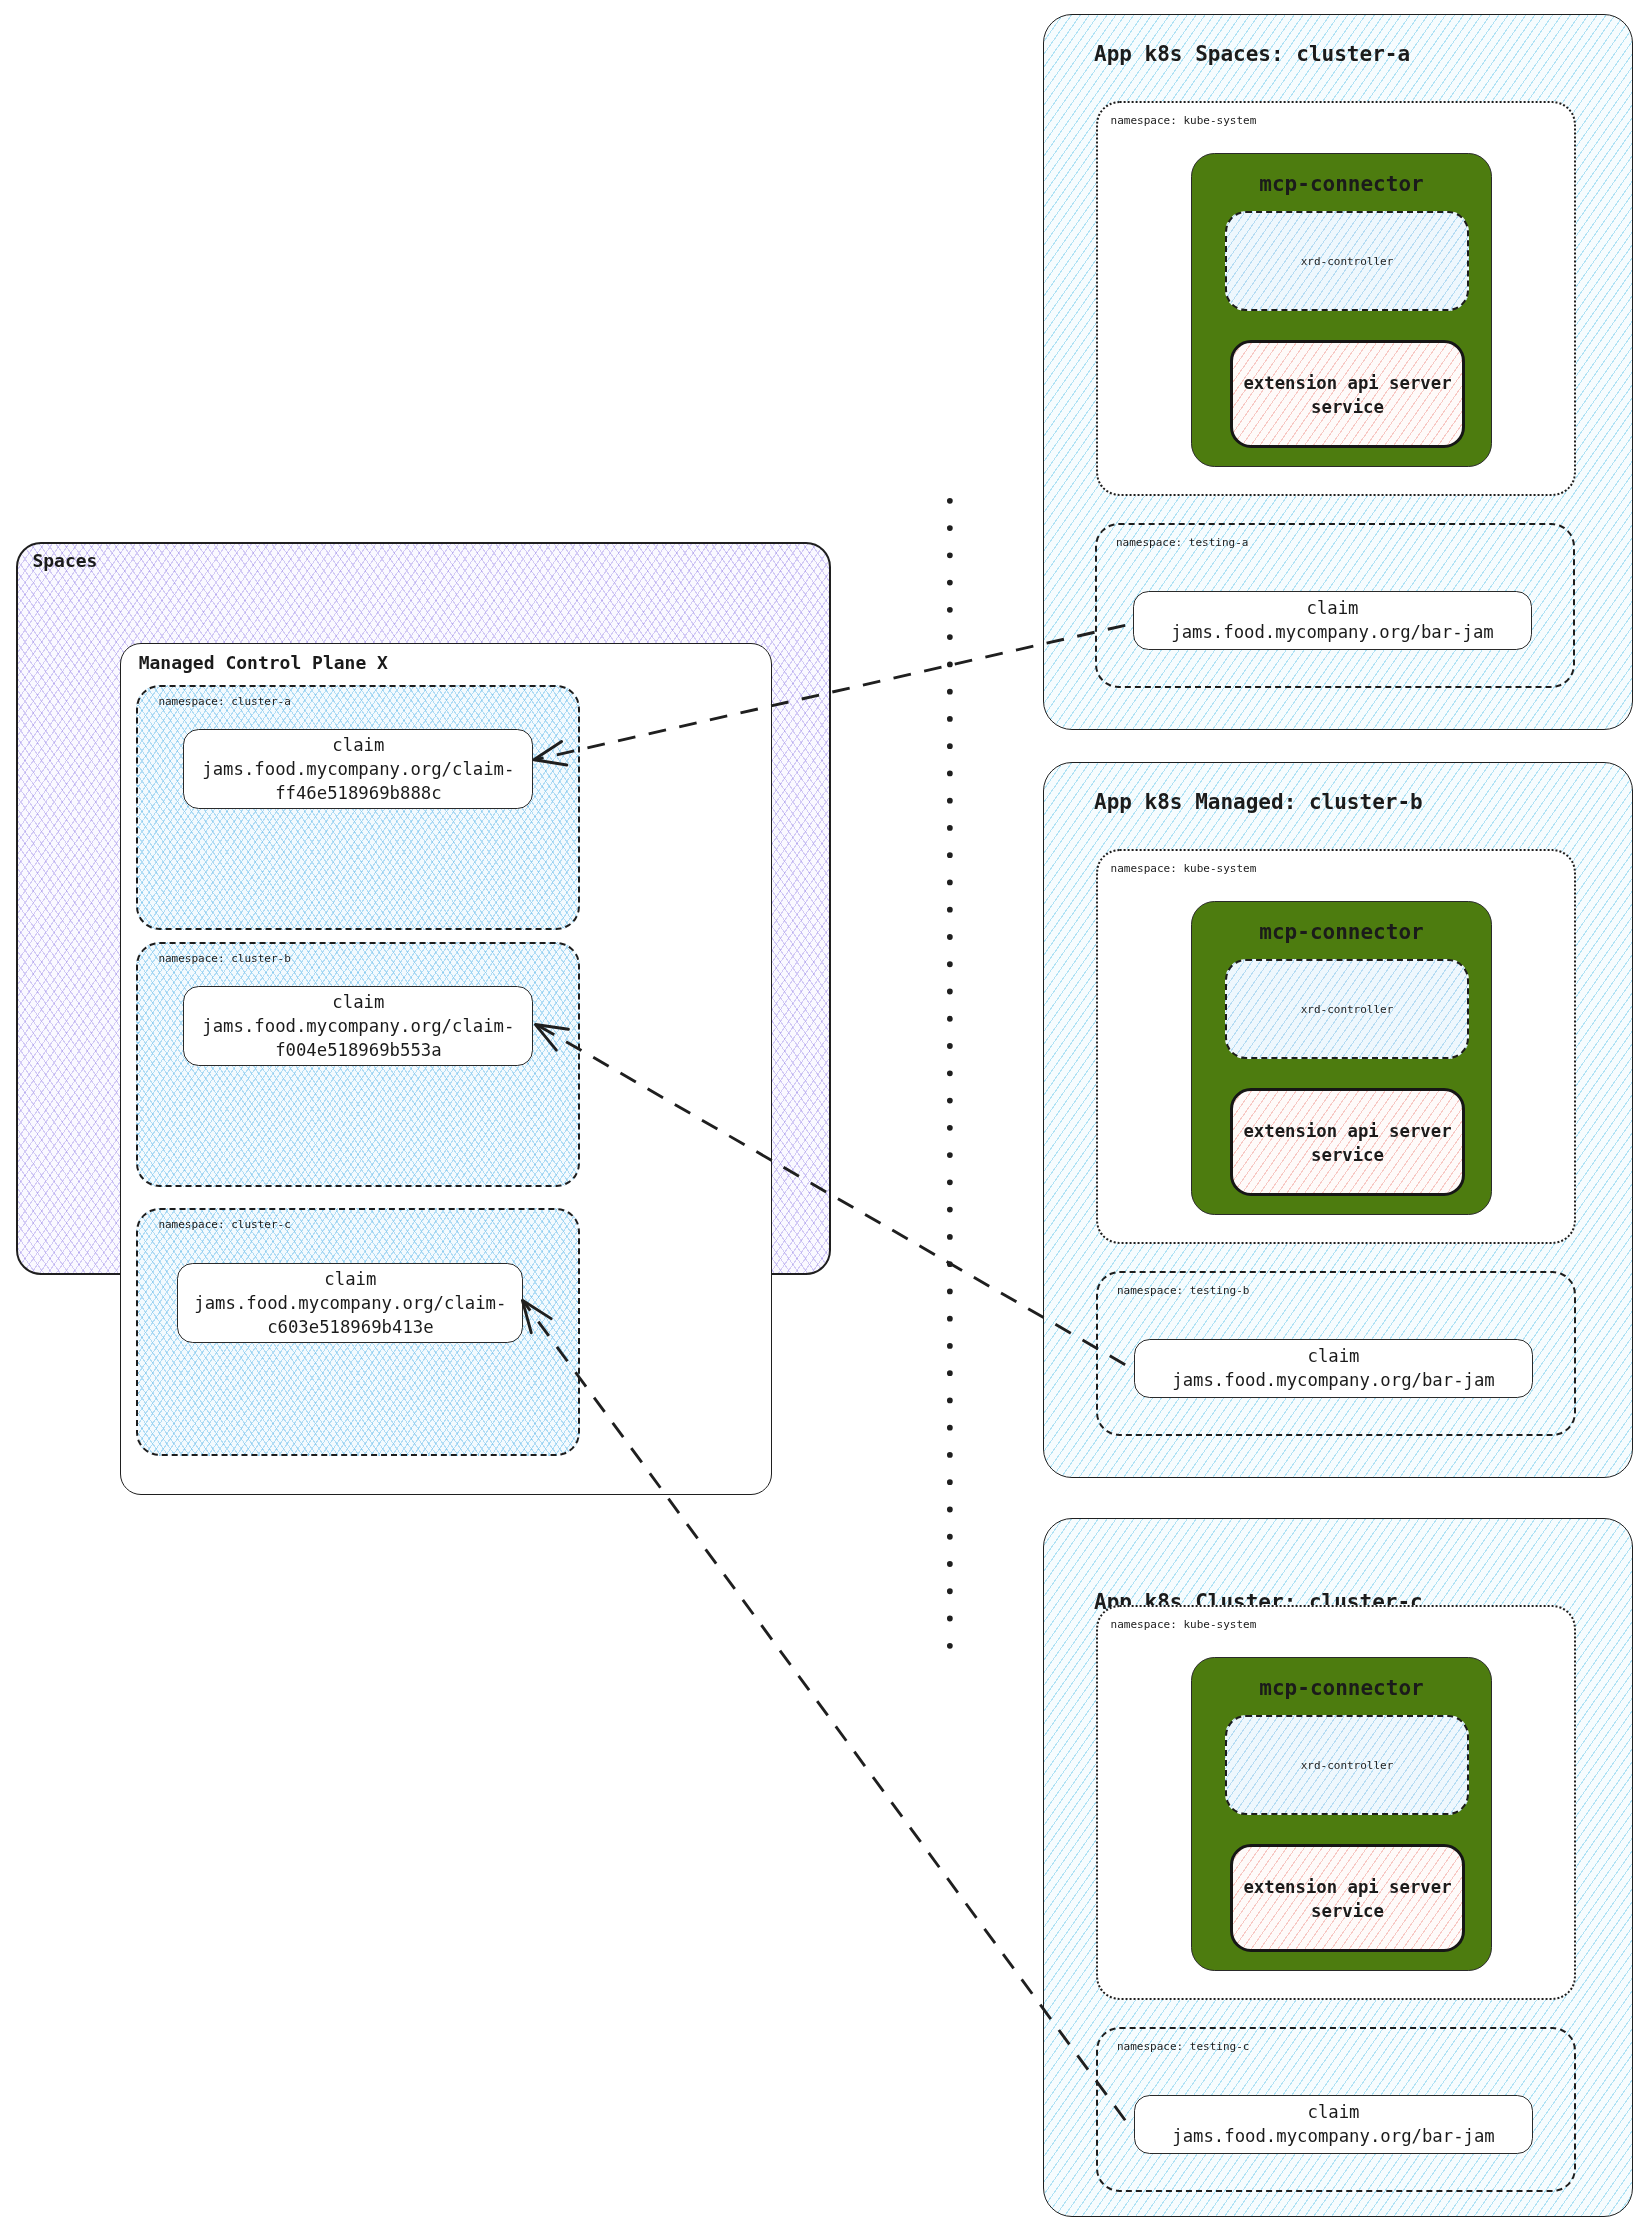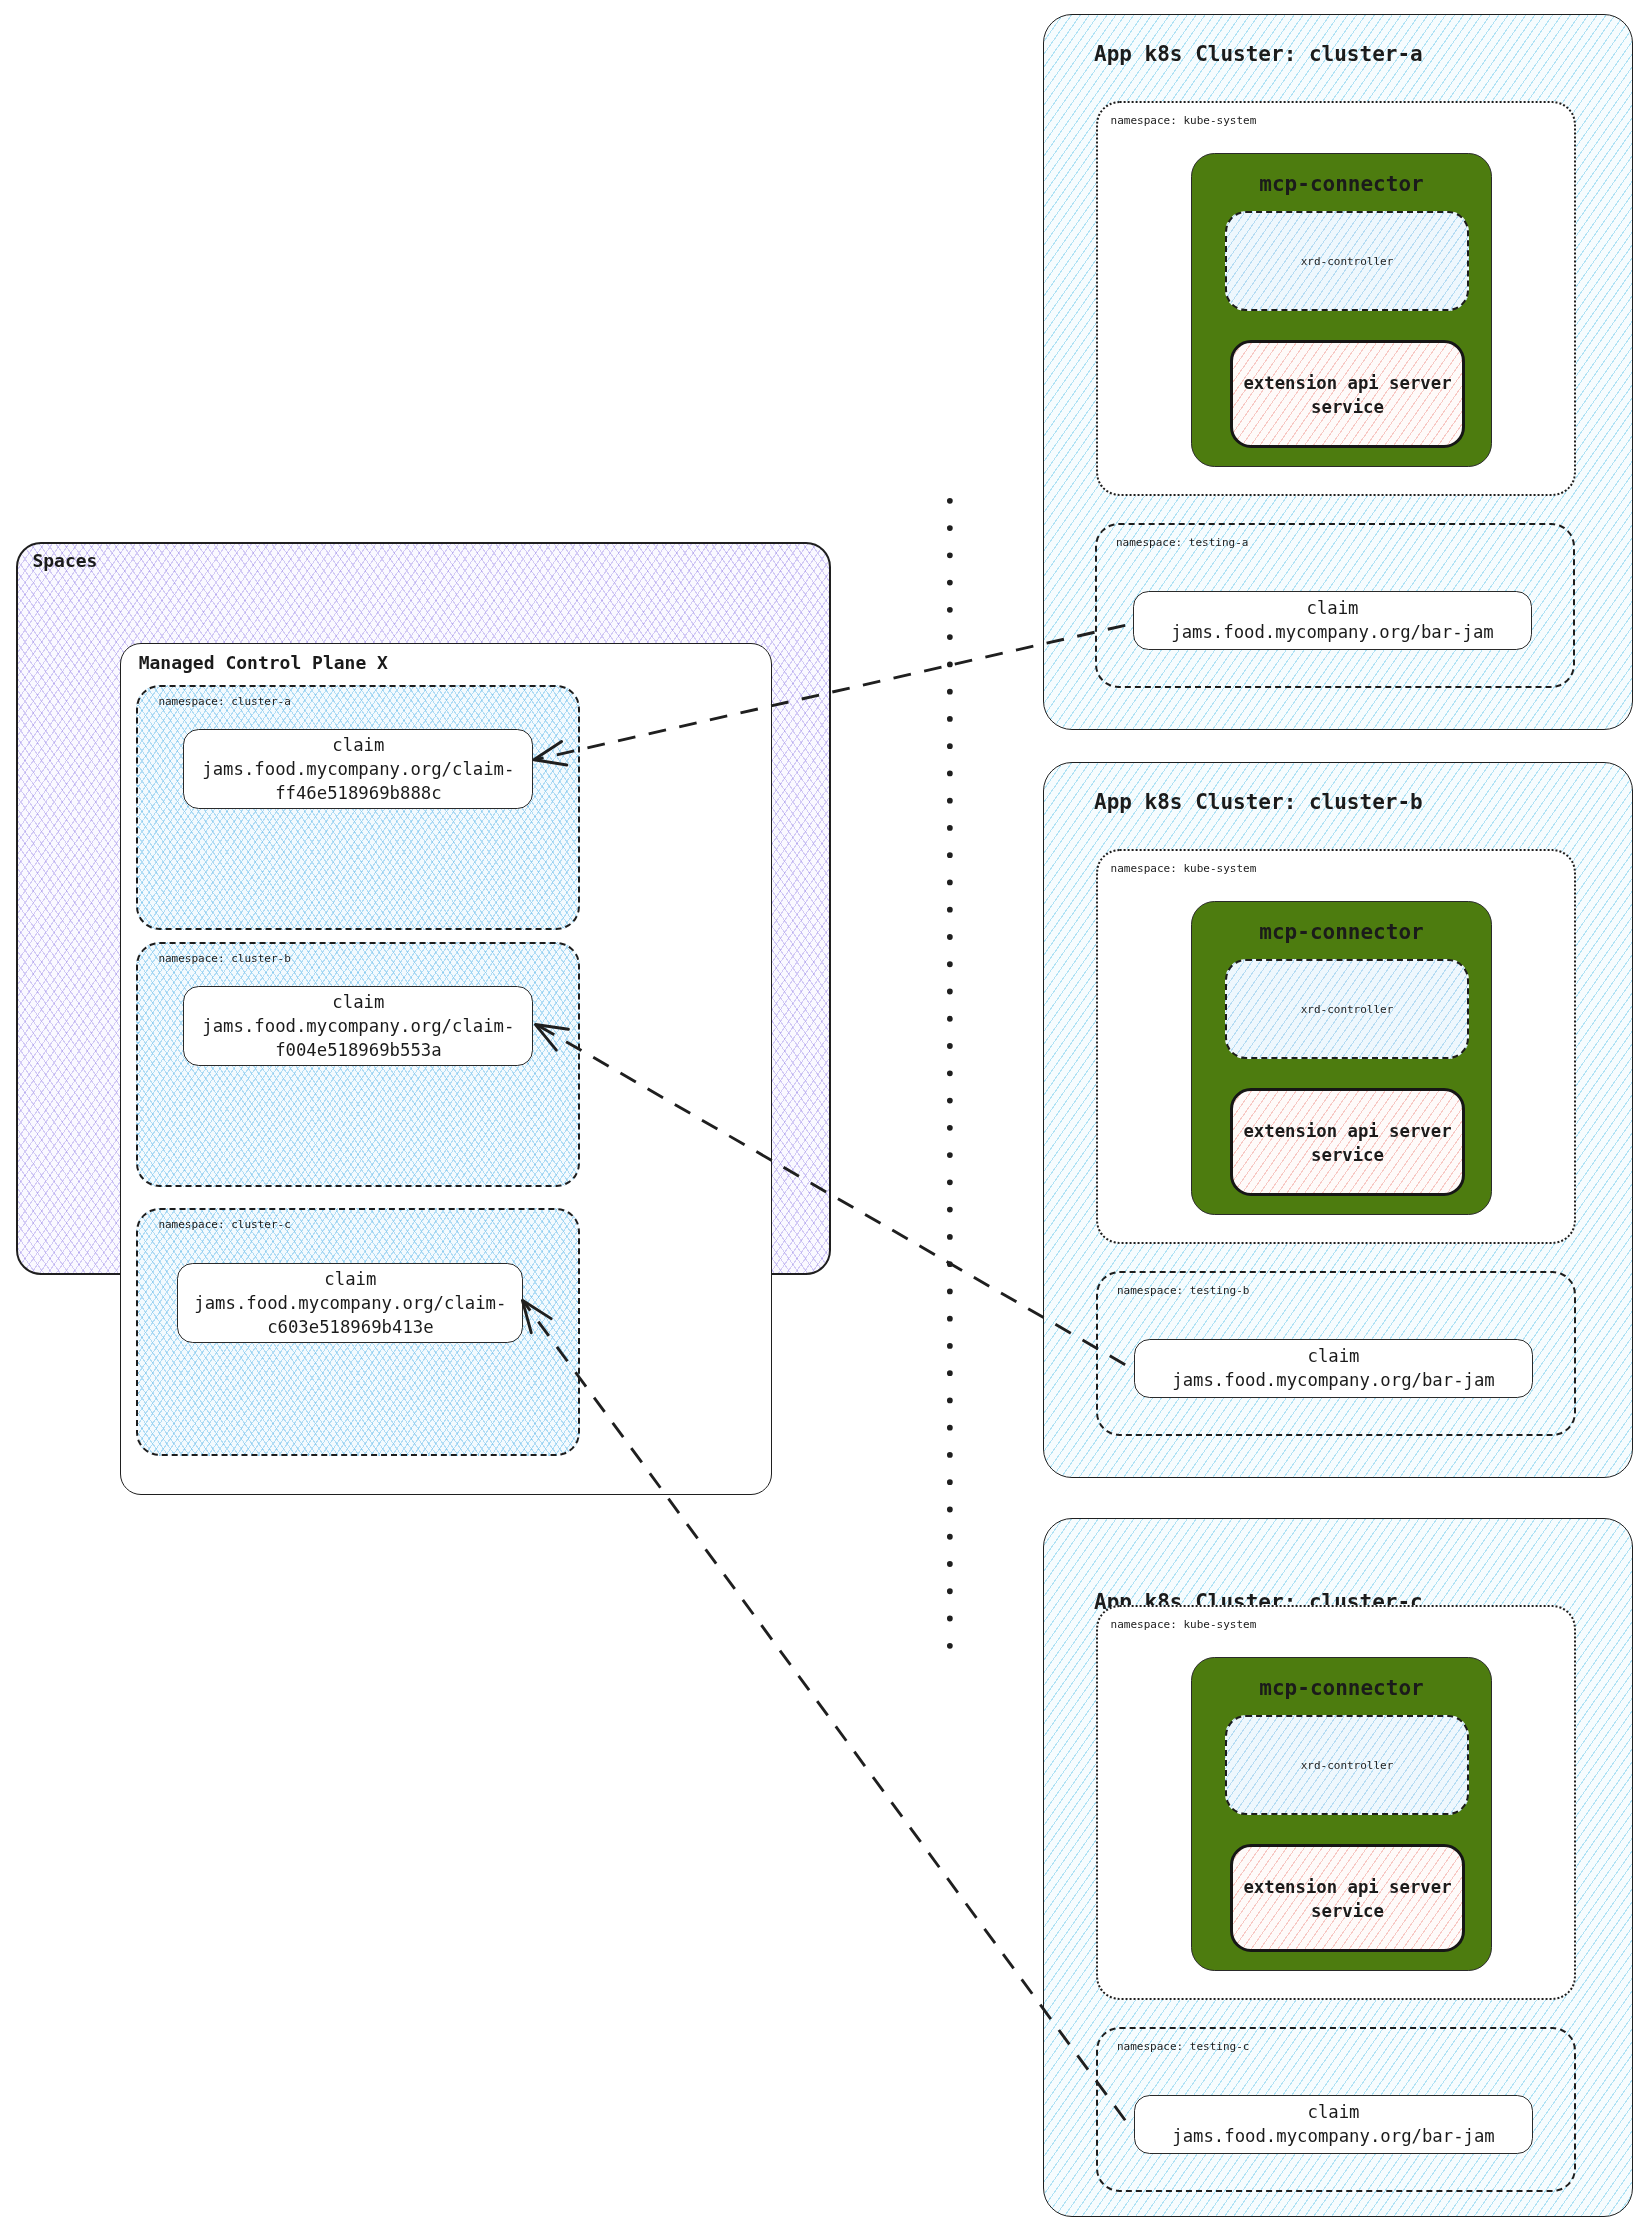--- a/index.html
+++ b/index.html
@@ -93,21 +93,21 @@
         <div class="abs claim-box claim-text" style="left:39px;top:53px;width:346px;height:80px;padding-top:3.1px;">
           <div>claim</div>
           <div>jams.food.mycompany.org/claim-</div>
           <div>c603e518969b413e</div>
         </div>
       </div>
     </div>
   </div>
 
   <div class="abs cluster-box hatch-diag-blue" style="left:1043px;top:14px;width:590px;height:716px;">
-    <div class="abs title" style="left:50px;top:27px;">App k8s Cluster: cluster-a</div>
+    <div class="abs title" style="left:50px;top:27px;">App k8s Spaces: cluster-a</div>
 
     <div class="abs kube-box" style="left:52px;top:86px;width:480px;height:395px;">
       <div class="abs label" style="left:12.6px;top:10.5px;">namespace: kube-system</div>
 
       <div class="abs mcp-box" style="left:93px;top:50px;width:301px;height:314px;">
         <div class="abs mcp-label" style="left:0;top:18px;width:100%;">mcp-connector</div>
         <div class="abs xrd-box hatch-diag-blue-soft" style="left:33px;top:57px;width:244px;height:100px;">
           <div class="center-line label">xrd-controller</div>
         </div>
         <div class="abs ext-box hatch-diag-red box-text" style="left:38px;top:186px;width:235px;height:108px;padding-top:29px;">
@@ -120,21 +120,21 @@
     <div class="abs testing-box" style="left:51px;top:508px;width:480px;height:165px;">
       <div class="abs label" style="left:19px;top:10.5px;">namespace: testing-a</div>
       <div class="abs claim-box claim-text" style="left:36px;top:66px;width:399px;height:59px;padding-top:4.2px;">
         <div>claim</div>
         <div>jams.food.mycompany.org/bar-jam</div>
       </div>
     </div>
   </div>
 
   <div class="abs cluster-box hatch-diag-blue" style="left:1043px;top:762px;width:590px;height:716px;">
-    <div class="abs title" style="left:50px;top:27px;">App k8s Cluster: cluster-b</div>
+    <div class="abs title" style="left:50px;top:27px;">App k8s Managed: cluster-b</div>
 
     <div class="abs kube-box" style="left:52px;top:86px;width:480px;height:395px;">
       <div class="abs label" style="left:12.6px;top:10.5px;">namespace: kube-system</div>
 
       <div class="abs mcp-box" style="left:93px;top:50px;width:301px;height:314px;">
         <div class="abs mcp-label" style="left:0;top:18px;width:100%;">mcp-connector</div>
         <div class="abs xrd-box hatch-diag-blue-soft" style="left:33px;top:57px;width:244px;height:100px;">
           <div class="center-line label">xrd-controller</div>
         </div>
         <div class="abs ext-box hatch-diag-red box-text" style="left:38px;top:186px;width:235px;height:108px;padding-top:29px;">

